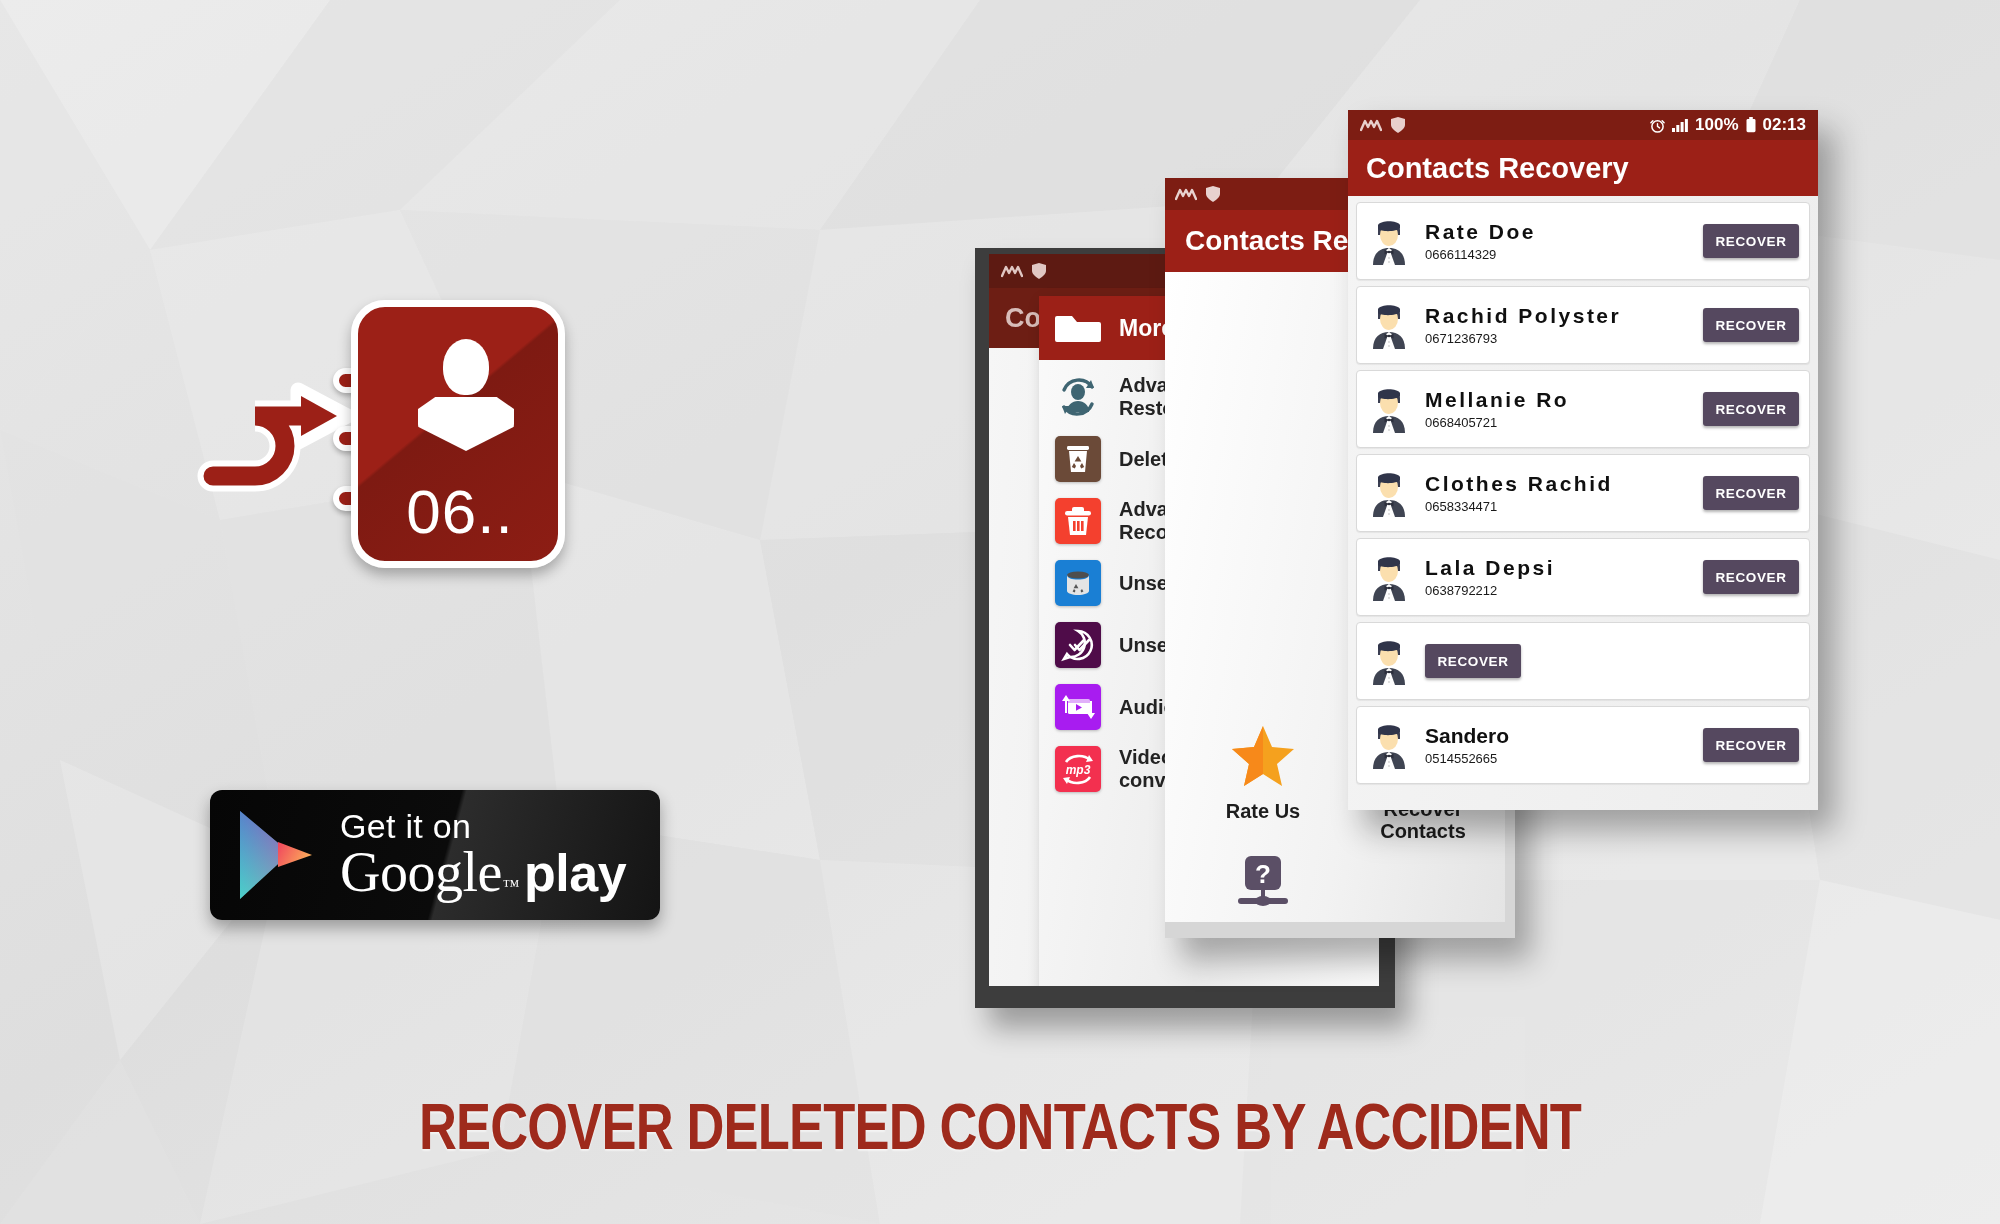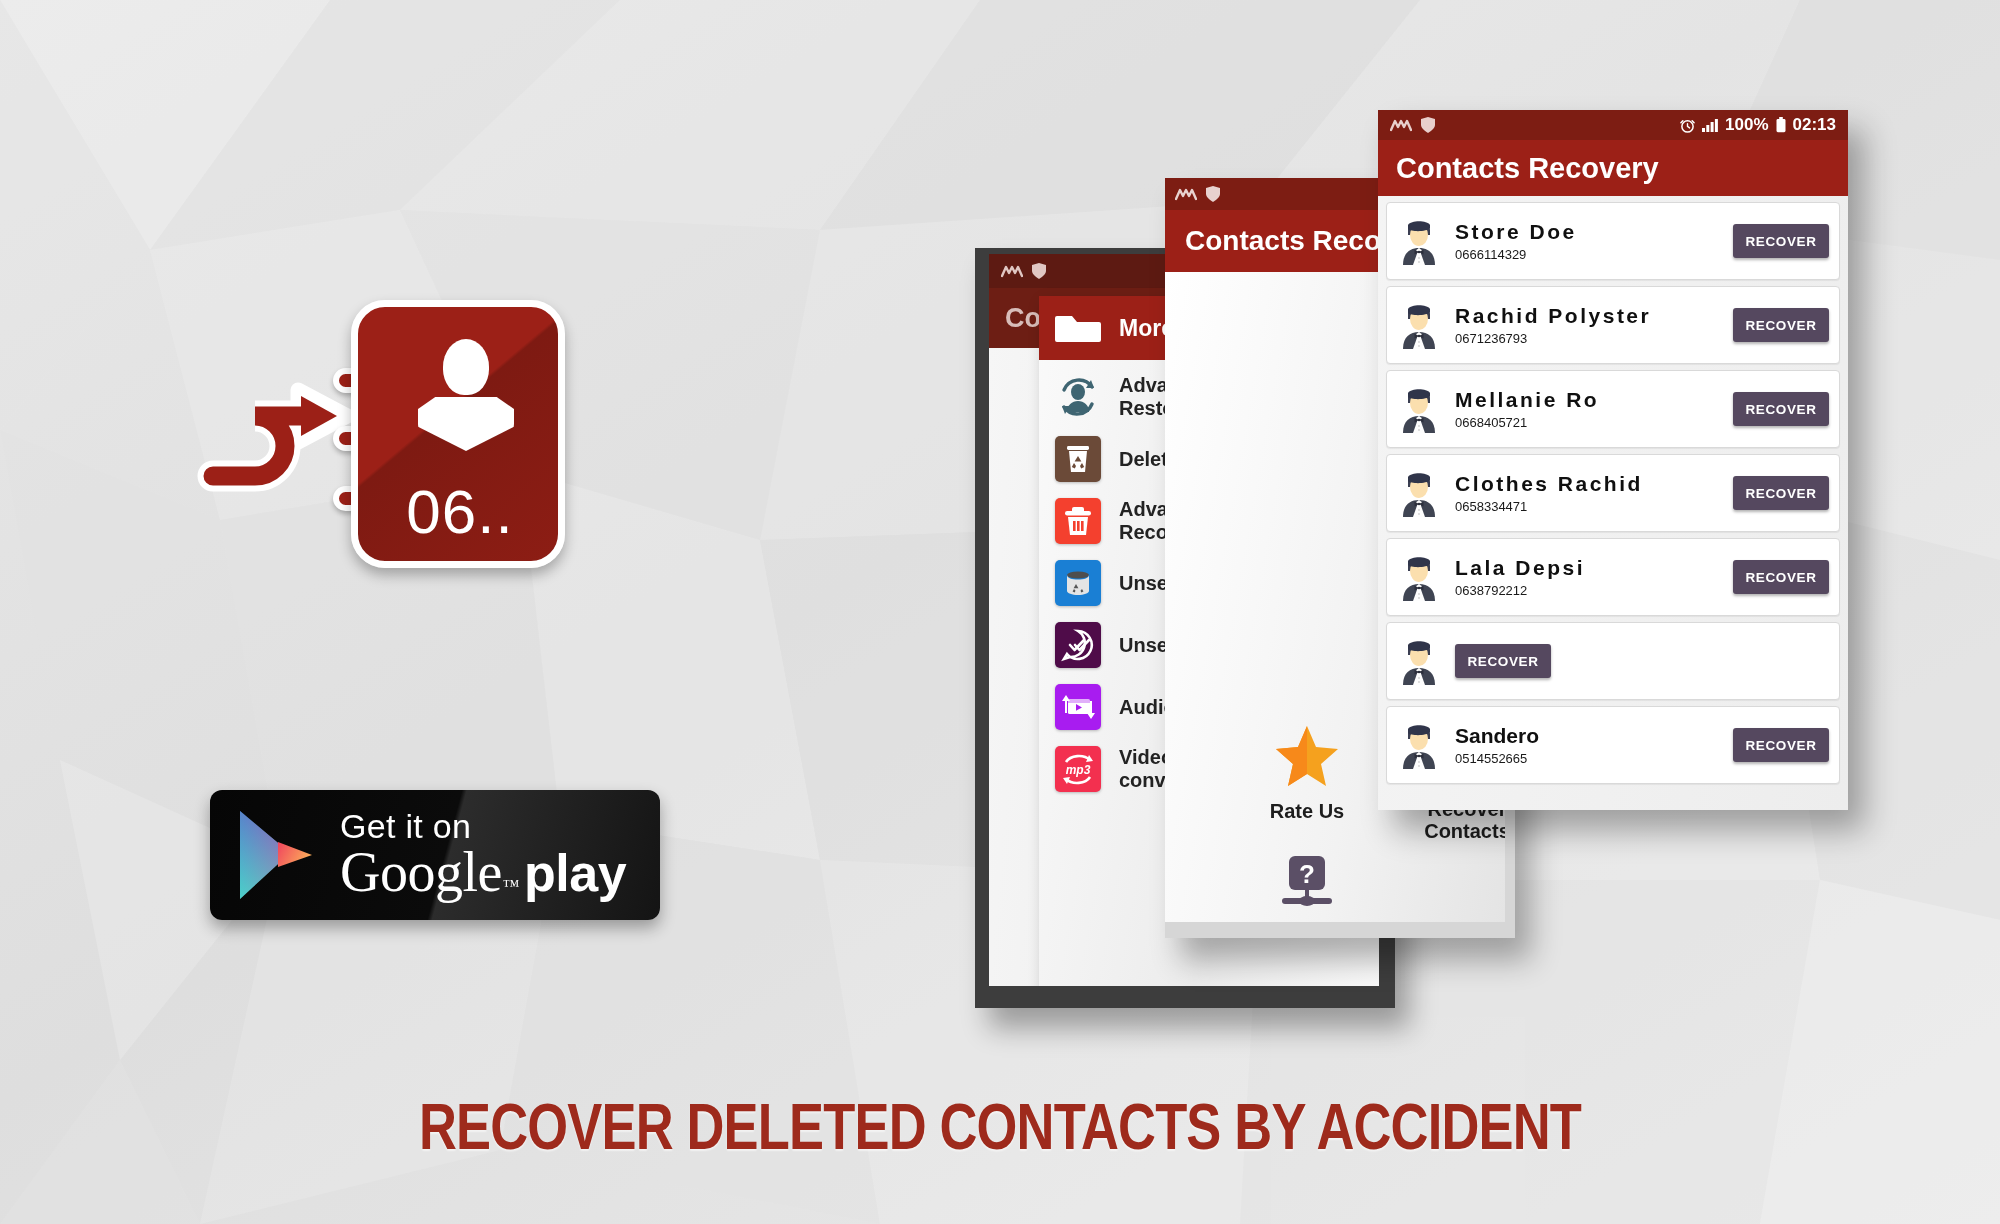--- a/index.html
+++ b/index.html
@@ -156,34 +156,33 @@
     padding-left:10px; gap:8px;
   }
   #screen-mid .appbar{
     height:62px; background:#9c2017; display:flex; align-items:center;
     padding-left:20px; color:#fff; font-size:28px; font-weight:bold;
     white-space:nowrap;
   }
   #screen-mid .body{
     position:absolute; top:94px; left:0; right:0; bottom:0;
     background:linear-gradient(100deg,#ffffff 0%,#f2f2f2 60%,#e4e4e4 100%);
-    padding-left:44px;
   }
   .mid-grid{ position:relative; width:100%; height:100%; }
   .mid-cell{
     position:absolute; width:140px; text-align:center;
   }
   .mid-cell .cap{
     font-size:20px; font-weight:bold; color:#1d1d1d; margin-top:8px;
     line-height:1.12; white-space:pre-line;
   }
 
   
   #screen-main{
-    left:1378px; top:110px; width:470px; height:700px;
+    left:1348px; top:110px; width:470px; height:700px;
     background:#fff;
     box-shadow:16px 20px 30px rgba(0,0,0,.32);
   }
   #screen-main .statusbar{
     height:30px; background:#7d1d13;
     display:flex; align-items:center; padding:0 12px; gap:8px;
   }
   #screen-main .sb-right{
     margin-left:auto; display:flex; align-items:center; gap:7px;
     color:#fff; font-size:17px; font-weight:bold;
@@ -560,21 +559,21 @@
   <path d="M9 12 C12 15 28 15 31 11 L31 8 C28 3 12 3 9 8 Z" fill="#30354a"></path>
   <path d="M4 48 C4 36 11 31 20 31 C29 31 36 36 36 48 Z" fill="#3f4452"></path>
   <path d="M20 31 L14 48 L26 48 Z" fill="#fdfdfd"></path>
   <path d="M20 31 L16 34 L20 38 L24 34 Z" fill="#fdfdfd"></path>
   <path d="M20 35 L15.5 32.5 L15.5 37.5 Z M20 35 L24.5 32.5 L24.5 37.5 Z" fill="#2c2f3c"></path>
   <circle cx="20" cy="35" r="1.3" fill="#2c2f3c"></circle>
   <circle cx="20" cy="41" r="0.9" fill="#cfcfcf"></circle>
   <circle cx="20" cy="45" r="0.9" fill="#cfcfcf"></circle>
 </svg>
           <div class="c-text">
-            <div class="c-name">Store Doe</div>
+            <div class="c-name">Rate Doe</div>
             <div class="c-num">0666114329</div>
           </div>
           <button class="recover-btn">RECOVER</button>
         </div>
         <div class="contact-card">
 <svg class="avatar" viewBox="0 0 40 48">
   <path d="M9 12 C9 4 31 4 31 13 L31 18 L9 18 Z" fill="#3b3f52"></path>
   <ellipse cx="20" cy="18" rx="9" ry="11" fill="#fbdfae"></ellipse>
   <path d="M9 12 C12 15 28 15 31 11 L31 8 C28 3 12 3 9 8 Z" fill="#30354a"></path>
   <path d="M4 48 C4 36 11 31 20 31 C29 31 36 36 36 48 Z" fill="#3f4452"></path>

